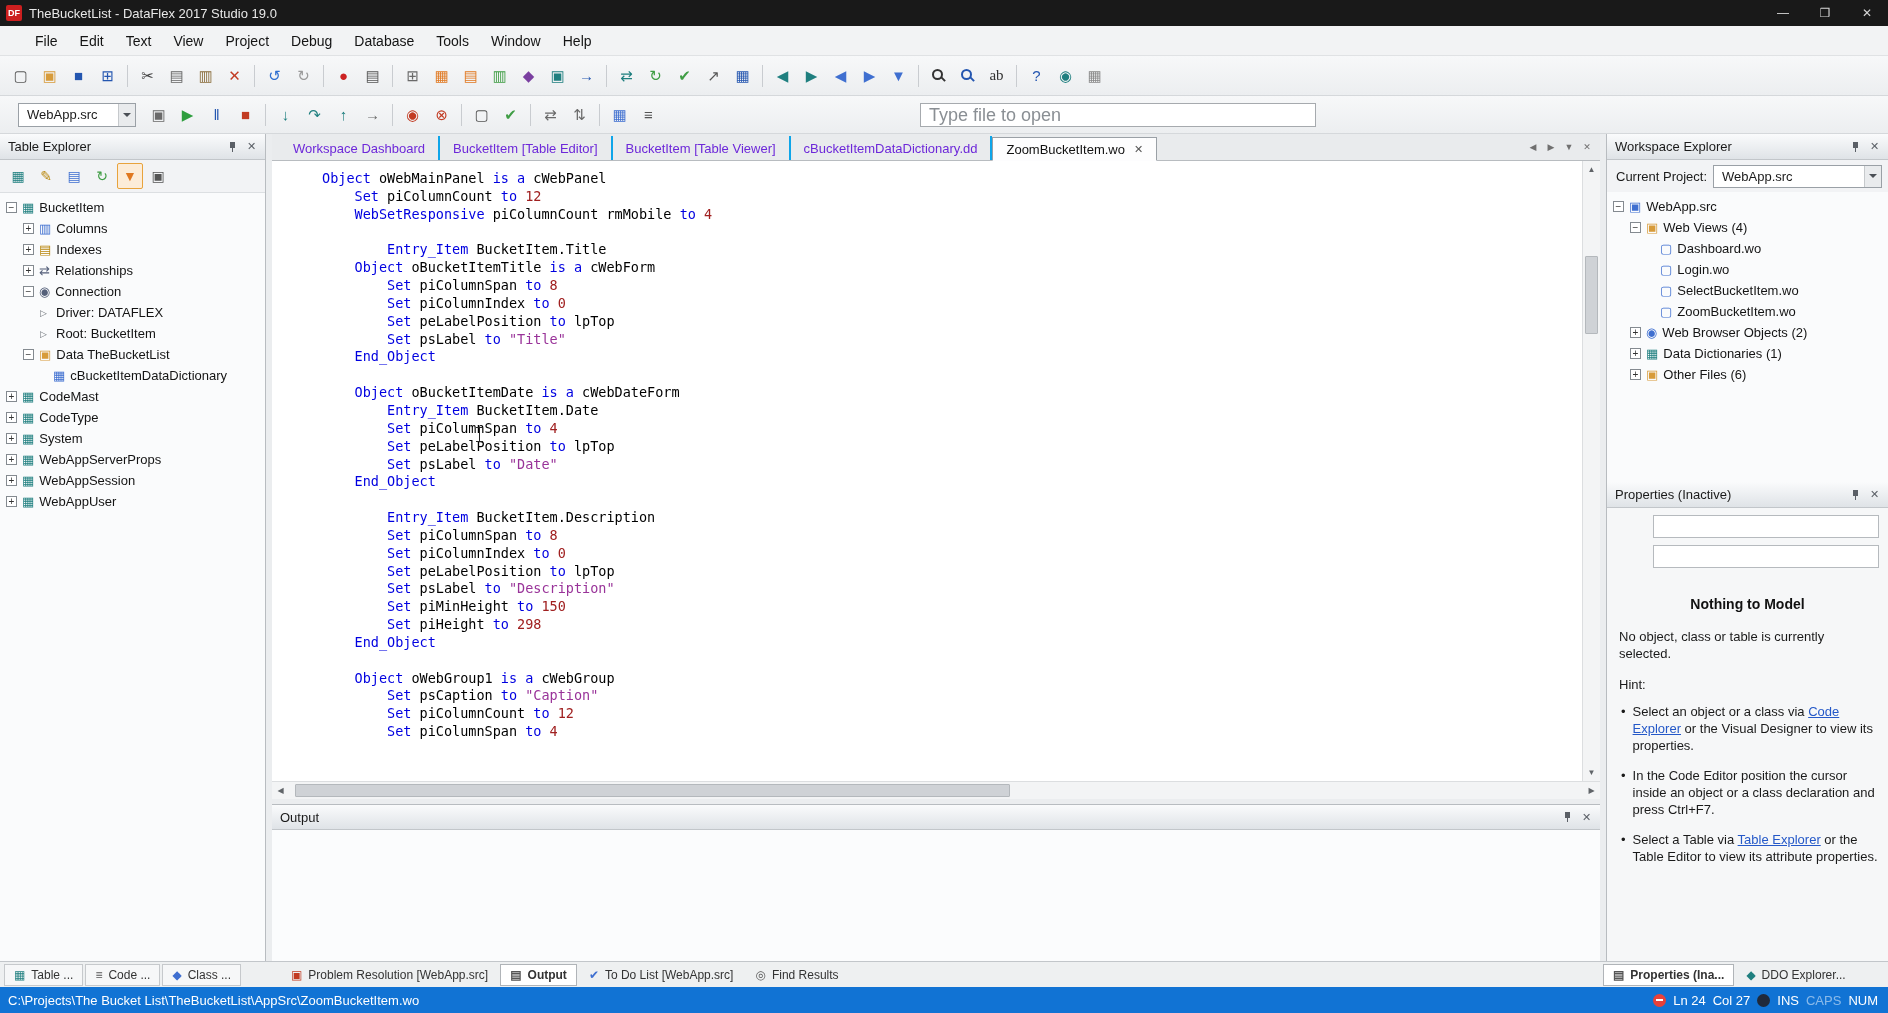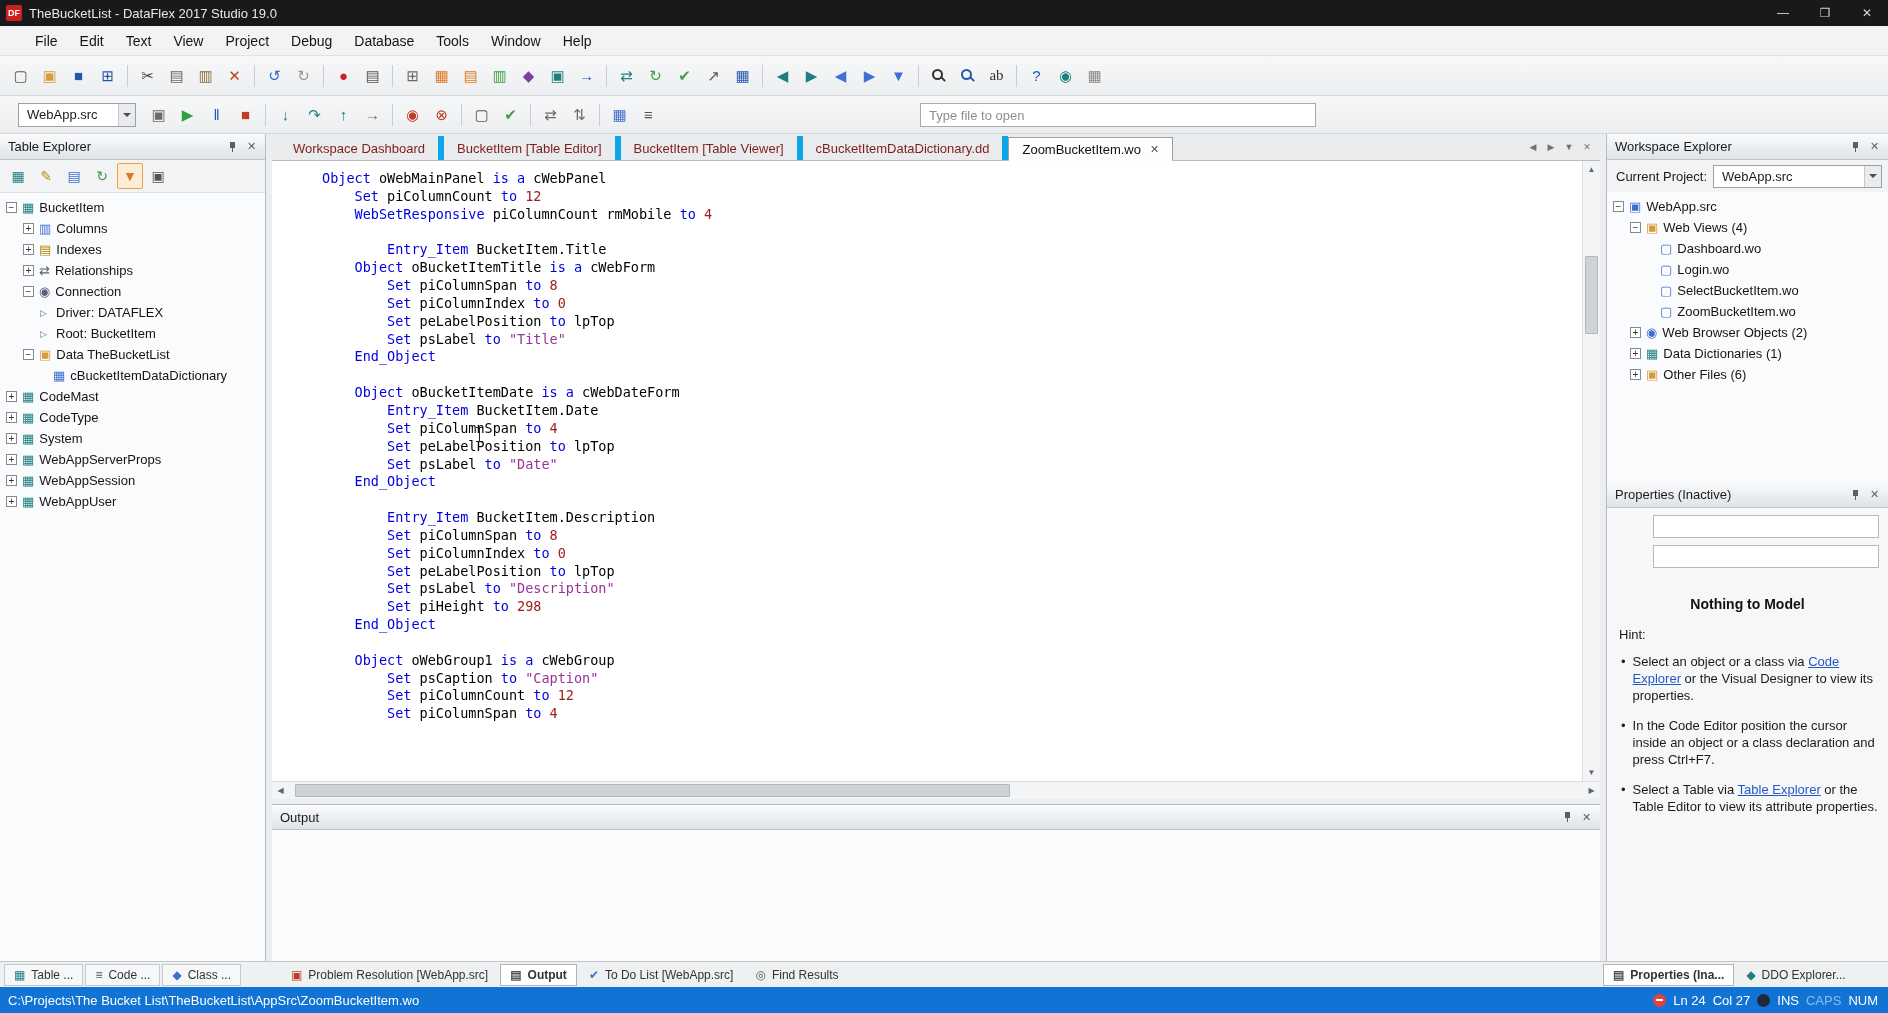--- a/index.html
+++ b/index.html
@@ -27,21 +27,21 @@
   .tbi-active { border:1px solid #e8a33d; background:#fcecd8; }
   .tb-sep { width:1px; height:22px; background:#c9ccd0; margin:0 5px; flex:none; }
   .iconwrap { display:flex; align-items:center; }
   .glyph-search { position:relative; width:13px; height:13px; display:inline-block; }
   .glyph-search::before { content:""; position:absolute; left:0; top:0; width:7px; height:7px; border:2px solid currentColor; border-radius:50%; }
   .glyph-search::after { content:""; position:absolute; right:1px; bottom:0; width:2px; height:6px; background:currentColor; transform:rotate(-45deg); }
   .combo { background:#fff; border:1px solid #9aa0a6; height:24px; display:flex; align-items:center; padding-left:8px; font-size:13px; }
   .combo-arrowbtn { margin-left:auto; width:17px; align-self:stretch; display:flex; align-items:center; justify-content:center; background:#e9ebed; border-left:1px solid #c6c9cc; }
   .caret-down { width:0; height:0; border-left:4px solid transparent; border-right:4px solid transparent; border-top:4px solid #4a4f55; }
   .project-combo { width:118px; margin:0 8px 0 12px; }
-  .file-open { position:absolute; left:920px; top:7px; width:396px; height:24px; border:1px solid #a6aaae; background:#fff; padding:0 8px; font-size:13px; font-family:"Liberation Sans",sans-serif; color:#333; }
+  .file-open { position:absolute; left:920px; top:7px; width:396px; height:24px; border:1px solid #a6aaae; background:#fff; padding:0 8px; font-size:18px; font-family:"Liberation Sans",sans-serif; color:#333; }
   .file-open::placeholder { color:#8a8f94; }
 
   
   .main { flex:1; display:flex; min-height:0; }
   .vsplit { width:6px; background:#ebedef; flex:none; }
   .sidepanel { background:#f6f7f8; display:flex; flex-direction:column; flex:none; }
   .sidepanel.left  { width:266px; border-right:1px solid #b8bcc0; }
   .sidepanel.right { width:282px; border-left:1px solid #b8bcc0; }
 
   .phead { height:26px; flex:none; display:flex; align-items:center; padding:0 5px 0 8px; background:linear-gradient(#fafbfc,#dfe3e7); border-bottom:1px solid #c2c6ca; font-size:13px; }
@@ -58,21 +58,21 @@
   .trow { display:flex; align-items:center; height:21px; white-space:nowrap; font-size:13px; color:#141414; }
   .tg-box { width:11px; height:11px; border:1px solid #848a90; background:#fff; color:#333; font-size:10px; line-height:9px; text-align:center; margin-right:5px; flex:none; }
   .tg-arrow { width:11px; margin-right:5px; color:#6a7076; font-size:9px; flex:none; }
   .tg-empty { width:13px; flex:none; }
   .ticon { font-size:13px; margin-right:5px; flex:none; }
 
   
   .center { width:1328px; display:flex; flex-direction:column; flex:none; background:#fff; }
   .tabstrip { height:27px; flex:none; background:#e9ebed; border-bottom:1px solid #b8bcc0; display:flex; align-items:flex-end; padding:2px 4px 0 8px; }
   .tabs { display:flex; align-items:flex-end; height:100%; }
-  .dtab { display:flex; align-items:center; height:24px; padding:0 13px; font-size:13px; color:#7f1d1d; border-right:6px solid #0ea5e9; }
+  .dtab { display:flex; align-items:center; height:24px; padding:0 13px; font-size:13px; color:#6d28d9; border-right:2px solid #0ea5e9; }
   .dtab-active { background:#fdfdfe; border:1px solid #9aa0a6; border-bottom:1px solid #fdfdfe; margin-bottom:-1px; color:#111; }
   .tab-close { margin-left:9px; font-size:11px; color:#555; }
   .tabnav { margin-left:auto; display:flex; align-items:center; padding-bottom:4px; }
   .tabnav .tbi { width:18px; height:18px; font-size:9px; margin:0; }
 
   .editor { flex:1; display:flex; min-height:0; position:relative; background:#fff; }
   .code { flex:1; overflow:hidden; padding:9px 0 0 50px; font:13.5px/17.85px "DejaVu Sans Mono", monospace; }
   .cline { white-space:pre; }
   .ibeam { position:absolute; left:203px; top:265px; width:9px; height:17px; pointer-events:none; }
   .ibeam::before { content:""; position:absolute; left:4px; top:2px; bottom:2px; width:1px; background:#222; }
@@ -384,20 +384,21 @@
             <div class="cline"><span style="color: rgb(0, 0, 224);">        Set </span><span style="color: rgb(0, 0, 0);">piColumnSpan </span><span style="color: rgb(0, 0, 224);">to </span><span style="color: rgb(160, 32, 32);">4</span></div>
             <div class="cline"><span style="color: rgb(0, 0, 224);">        Set </span><span style="color: rgb(0, 0, 0);">peLabelPosition </span><span style="color: rgb(0, 0, 224);">to </span><span style="color: rgb(0, 0, 0);">lpTop</span></div>
             <div class="cline"><span style="color: rgb(0, 0, 224);">        Set </span><span style="color: rgb(0, 0, 0);">psLabel </span><span style="color: rgb(0, 0, 224);">to </span><span style="color: rgb(153, 51, 153);">"Date"</span></div>
             <div class="cline"><span style="color: rgb(0, 0, 224);">    End_Object</span></div>
             <div class="cline">&nbsp;</div>
             <div class="cline"><span style="color: rgb(0, 0, 224);">        Entry_Item </span><span style="color: rgb(0, 0, 0);">BucketItem.Description</span></div>
             <div class="cline"><span style="color: rgb(0, 0, 224);">        Set </span><span style="color: rgb(0, 0, 0);">piColumnSpan </span><span style="color: rgb(0, 0, 224);">to </span><span style="color: rgb(160, 32, 32);">8</span></div>
             <div class="cline"><span style="color: rgb(0, 0, 224);">        Set </span><span style="color: rgb(0, 0, 0);">piColumnIndex </span><span style="color: rgb(0, 0, 224);">to </span><span style="color: rgb(160, 32, 32);">0</span></div>
             <div class="cline"><span style="color: rgb(0, 0, 224);">        Set </span><span style="color: rgb(0, 0, 0);">peLabelPosition </span><span style="color: rgb(0, 0, 224);">to </span><span style="color: rgb(0, 0, 0);">lpTop</span></div>
             <div class="cline"><span style="color: rgb(0, 0, 224);">        Set </span><span style="color: rgb(0, 0, 0);">psLabel </span><span style="color: rgb(0, 0, 224);">to </span><span style="color: rgb(153, 51, 153);">"Description"</span></div>
+            <div class="cline"><span style="color: rgb(0, 0, 224);">        Set </span><span style="color: rgb(0, 0, 0);">piMinHeight </span><span style="color: rgb(0, 0, 224);">to </span><span style="color: rgb(160, 32, 32);">150</span></div>
             <div class="cline"><span style="color: rgb(0, 0, 224);">        Set </span><span style="color: #000000;">piHeight </span><span style="color: rgb(0, 0, 224);">to </span><span style="color: rgb(160, 32, 32);">298</span></div>
             <div class="cline"><span style="color: rgb(0, 0, 224);">    End_Object</span></div>
             <div class="cline">&nbsp;</div>
             <div class="cline"><span style="color: rgb(0, 0, 224);">    Object </span><span style="color: rgb(0, 0, 0);">oWebGroup1 </span><span style="color: rgb(0, 0, 224);">is a </span><span style="color: rgb(0, 0, 0);">cWebGroup</span></div>
             <div class="cline"><span style="color: rgb(0, 0, 224);">        Set </span><span style="color: rgb(0, 0, 0);">psCaption </span><span style="color: rgb(0, 0, 224);">to </span><span style="color: rgb(153, 51, 153);">"Caption"</span></div>
             <div class="cline"><span style="color: rgb(0, 0, 224);">        Set </span><span style="color: rgb(0, 0, 0);">piColumnCount </span><span style="color: rgb(0, 0, 224);">to </span><span style="color: rgb(160, 32, 32);">12</span></div>
             <div class="cline"><span style="color: rgb(0, 0, 224);">        Set </span><span style="color: rgb(0, 0, 0);">piColumnSpan </span><span style="color: rgb(0, 0, 224);">to </span><span style="color: rgb(160, 32, 32);">4</span></div>
           </div>
         <span class="ibeam"></span>
         <div class="vscroll">
@@ -501,20 +502,21 @@
         <span class="sp"></span>
         <span class="hbtn">
             <span class="i-pin"></span>
           </span>
         <span class="hbtn">✕</span>
       </div>
       <div class="propbody">
         <div class="prop-combo"></div>
         <div class="prop-combo"></div>
         <div class="prop-title">Nothing to Model</div>
+        <div class="prop-para">No object, class or table is currently selected.</div>
         <div class="prop-hint">Hint:</div>
         <div class="hints">
             <div class="hint-item">
               <span class="bullet">•</span>
               <span><span>Select an object or a class via </span><span class="link">Code Explorer</span><span> or the Visual Designer to view its properties.</span></span>
             </div>
             <div class="hint-item">
               <span class="bullet">•</span>
               <span><span>In the Code Editor position the cursor inside an object or a class declaration and press Ctrl+F7.</span></span>
             </div>

